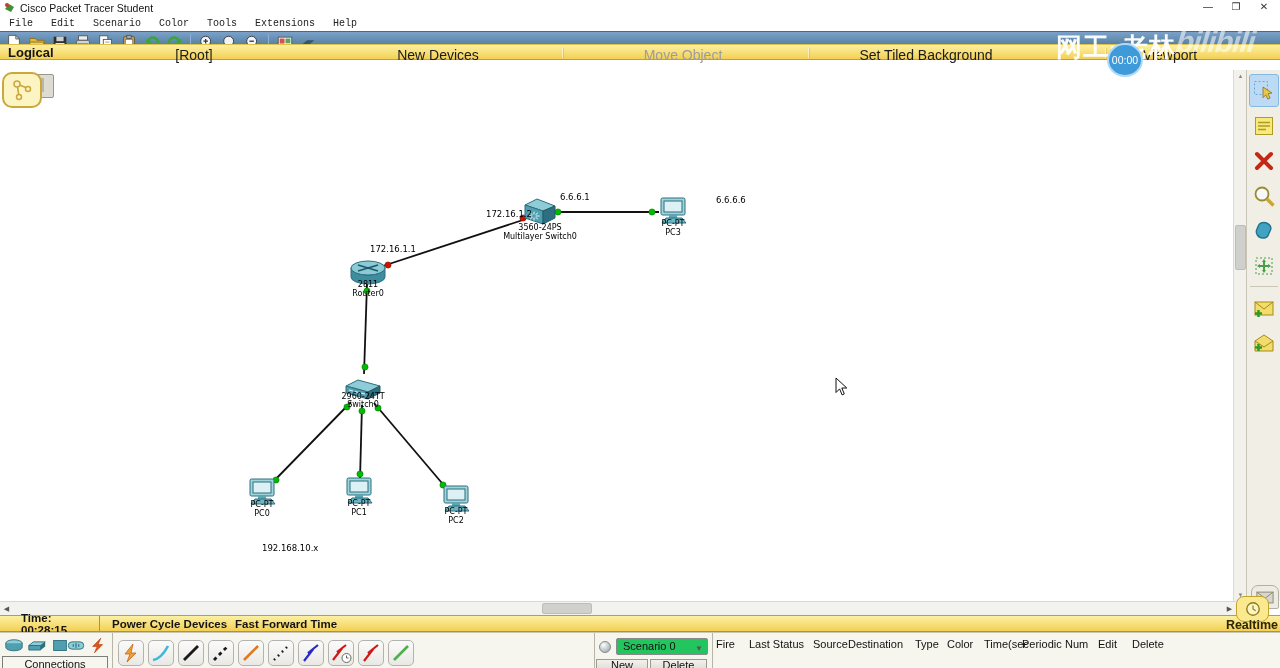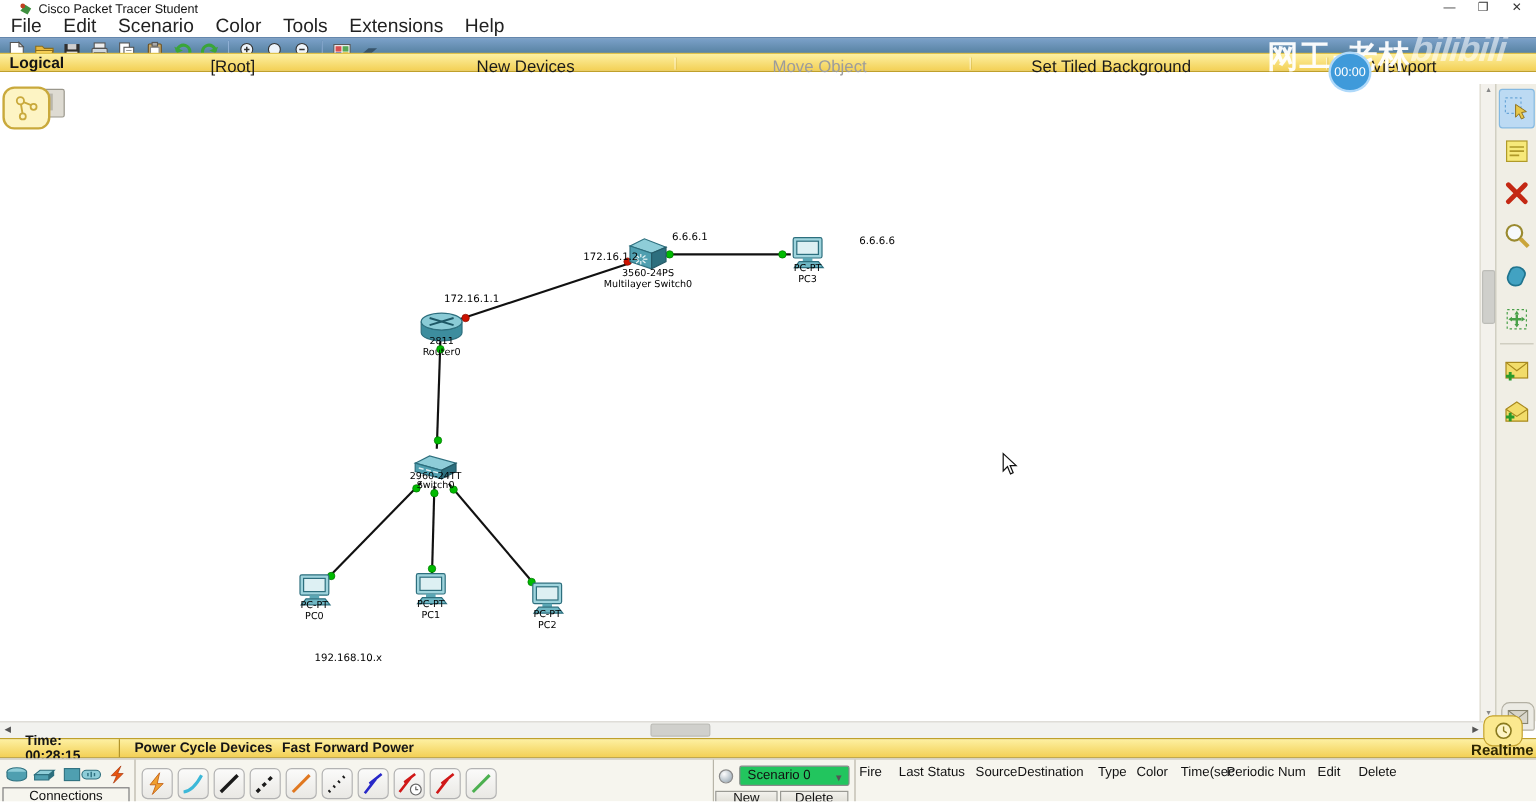--- a/index.html
+++ b/index.html
@@ -6,29 +6,29 @@
   html,body { margin:0; padding:0; }
   body {
     width:1280px; height:668px; overflow:hidden;
     font-family:"Liberation Sans", sans-serif;
     background:#fff;
   }
   .window { position:relative; width:1280px; height:668px; background:#fff; overflow:hidden; }
 
   
   .titlebar { position:absolute; left:0; top:0; width:100%; height:15px; background:#fff;
-    display:flex; align-items:center; font-size:10.5px; color:#111;padding-left:12px; }
+    display:flex; align-items:center; font-size:10.5px; color:#111; }
   .app-icon { margin-left:4px; width:11px; height:11px; display:inline-block; }
   .title { margin-left:5px; }
   .win-controls { position:absolute; right:2px; top:0; height:15px; display:flex; }
   .wc { width:28px; text-align:center; font-size:10px; color:#333; line-height:14px; cursor:default; }
 
   
   .menubar { position:absolute; top:15px; left:0; width:100%; height:16px; background:#fff;
-    display:flex; align-items:center; font-size:16px; color:#222; }
+    display:flex; align-items:center; font-size:10px; color:#222;font-family:Liberation Mono, monospace; }
   .menu-item { padding:0 9px; }
 
   
   .toolbar { position:absolute; top:31px; left:0; width:100%; height:23px;
     background:linear-gradient(#7ba1c9,#55809f 60%,#4d7bae); border-top:1px solid #3f6a9a;
     display:flex; align-items:center; padding-left:2px; }
   .tb-btn { width:23px; height:20px; display:flex; align-items:center; justify-content:center; }
   .tb-btn svg { width:18px; height:18px; }
   .tb-sep { width:1px; height:18px; background:#3c668f; border-right:1px solid #8fb0d4; margin:0 4px; }
 
@@ -409,21 +409,21 @@
   <div class="hscroll">
     <div class="harrow" style="left:0">◀</div>
     <div class="hthumb"></div>
     <div class="harrow" style="right:0">▶</div>
   </div>
 
   <div class="timebar">
     <span class="tb-time">Time: 00:28:15</span>
     <span class="tb-vsep"></span>
     <span class="tb-link">Power Cycle Devices</span>
-    <span class="tb-link">Fast Forward Power</span>
+    <span class="tb-link">Fast Forward Time</span>
   </div>
 
   <div class="bottombar">
     <div id="categories">
         <div class="cat-icon" style="left: 4px;"><svg viewBox="0 0 22 16">
             <ellipse cx="11" cy="5.5" rx="9" ry="3.8" fill="#8ecdd8" stroke="#2d6f7e"></ellipse>
             <path d="M2 5.5v4.5a9 3.8 0 0 0 18 0V5.5" fill="#4f9fb0" stroke="#2d6f7e"></path>
           </svg></div>
         <div class="cat-icon" style="left: 27px;"><svg viewBox="0 0 22 16">
             <path d="M2 8l5-4h13l-5 4z" fill="#8ecdd8" stroke="#2d6f7e"></path>

